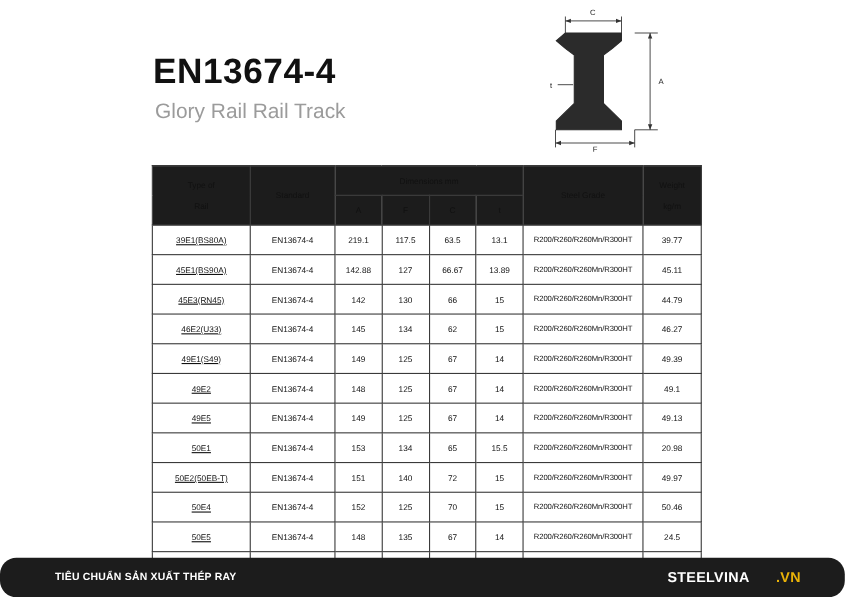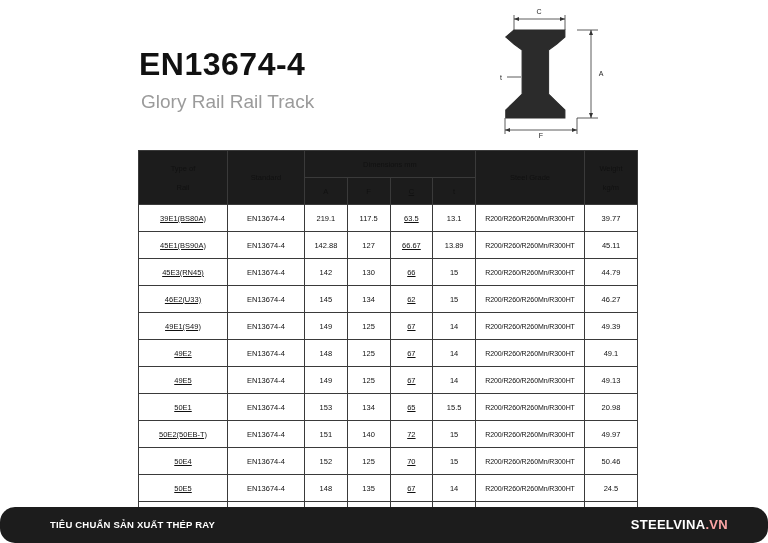--- a/index.html
+++ b/index.html
@@ -82,21 +82,21 @@
     font-weight: bold;
     border-color: #1c1c1c;
   }
   thead tr.r1 th { height: 26px; }
   thead tr.r2 th { height: 26px; }
   tbody td { height: 26px; }
   .c-type    { width: 88px; }
   .c-std     { width: 76px; }
   .c-a       { width: 44px; }
   .c-f       { width: 44px; }
-  .c-c       { width: 44px; text-decoration: underline; }
+  .c-c       { width: 44px; }
   .c-t       { width: 44px; }
   .c-grade   { width: 108px; }
   .c-weight  { width: 52px; margin-left: 11px; }
   td.type { font-size: 7.5px; text-decoration: underline; }
   td.grade { font-size: 7px; letter-spacing: -0.1px; }
 
   
   .footer {
     position: absolute;
     left: 0;
@@ -117,21 +117,21 @@
   }
   .footer-right {
     position: absolute;
     right: 40px;
     top: 10px;
     font-size: 13px;
     font-weight: bold;
     letter-spacing: 0.3px;
     color: #ffffff;
   }
-  .footer-right .accent { color: #fca5a5; }
+  .footer-right .accent { color: #eab308; margin-left: 24px; }
 </style>
 </head>
 <body>
 
 <div class="header">
   <div class="title">EN13674-4</div>
   <div class="subtitle">Glory Rail Rail Track</div>
 
   <div class="diagram">
     <svg width="160" height="132" viewBox="0 0 160 132" xmlns="http://www.w3.org/2000/svg">

